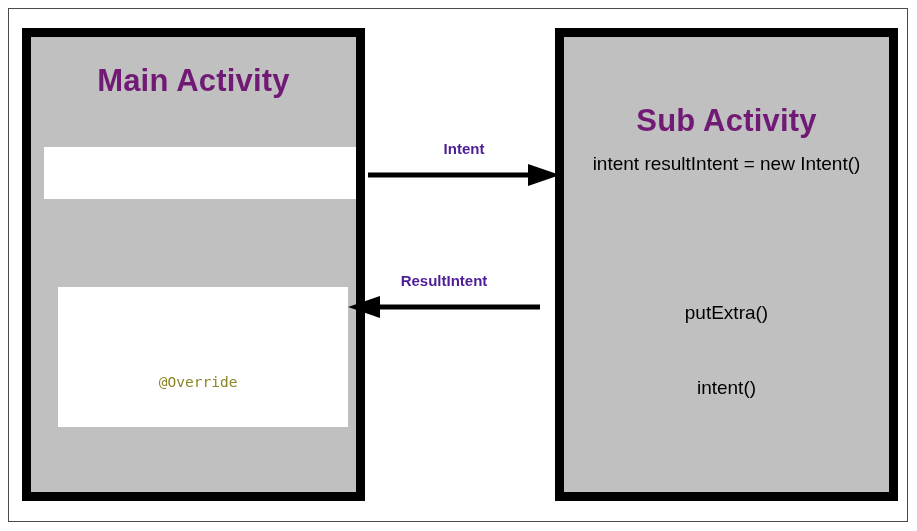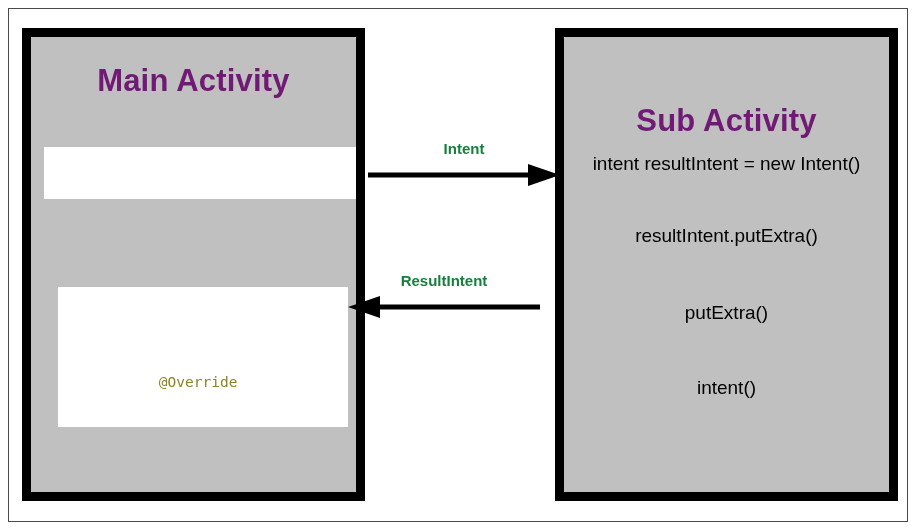--- a/index.html
+++ b/index.html
@@ -121,21 +121,21 @@
   #arrow-resultintent-wrap { left: 348px; top: 272px; width: 192px; height: 46px; }
 
   .arrow-label {
     position: absolute;
     left: 0;
     right: 0;
     top: 0;
     text-align: center;
     font-size: 15px;
     font-weight: bold;
-    color: #15803d;
+    color: #4c1d95;
     font-family: "Liberation Sans", sans-serif;
   }
   .arrow-svg {
     position: absolute;
     left: 0;
     bottom: 0;
   }
 </style>
 </head>
 <body>
@@ -165,21 +165,20 @@
       
     </div>
 
   </div>
 
   <div class="panel" id="panel-sub">
 
     <div class="panel-title" id="title-sub">Sub Activity</div>
 
     <div class="sub-line" id="sub-line-0">intent resultIntent = new Intent()</div>
-    <div class="sub-line" id="sub-line-1">resultIntent.putExtra()</div>
     <div class="sub-line" id="sub-line-2">putExtra()</div>
     <div class="sub-line" id="sub-line-3">intent()</div>
 
   </div>
 
   <div class="arrow-wrap" id="arrow-intent-wrap">
     <div class="arrow-label">Intent</div>
     <svg class="arrow-svg" width="192" height="22" viewBox="0 0 192 22">
       <line x1="0" y1="11" x2="168" y2="11" stroke="#000000" stroke-width="5"></line>
       <polygon points="160,0 192,11 160,22" fill="#000000"></polygon>

